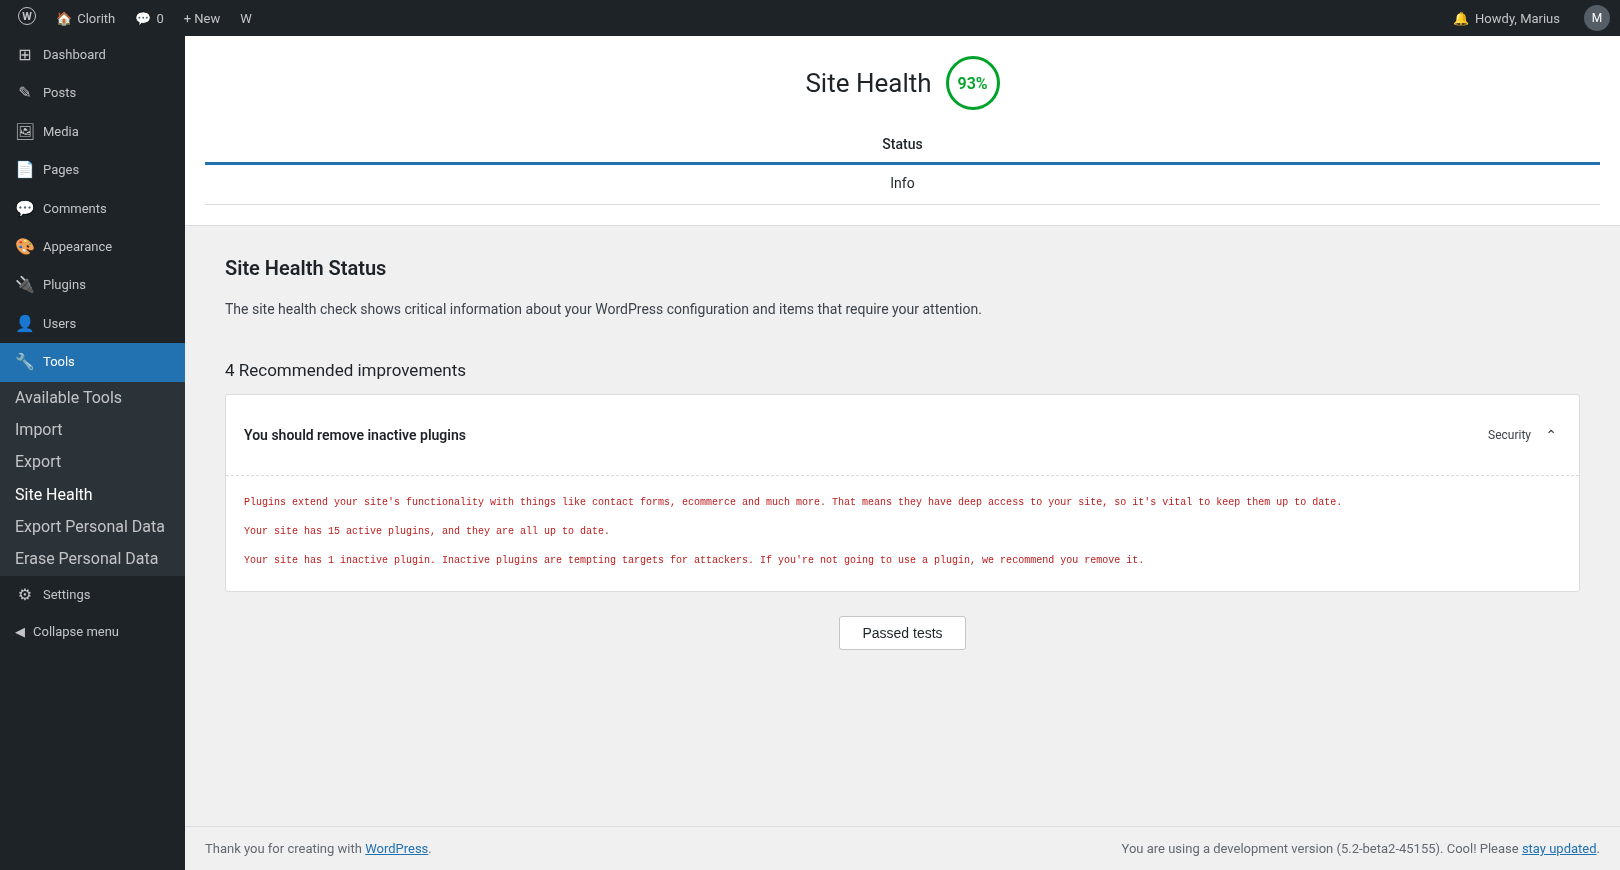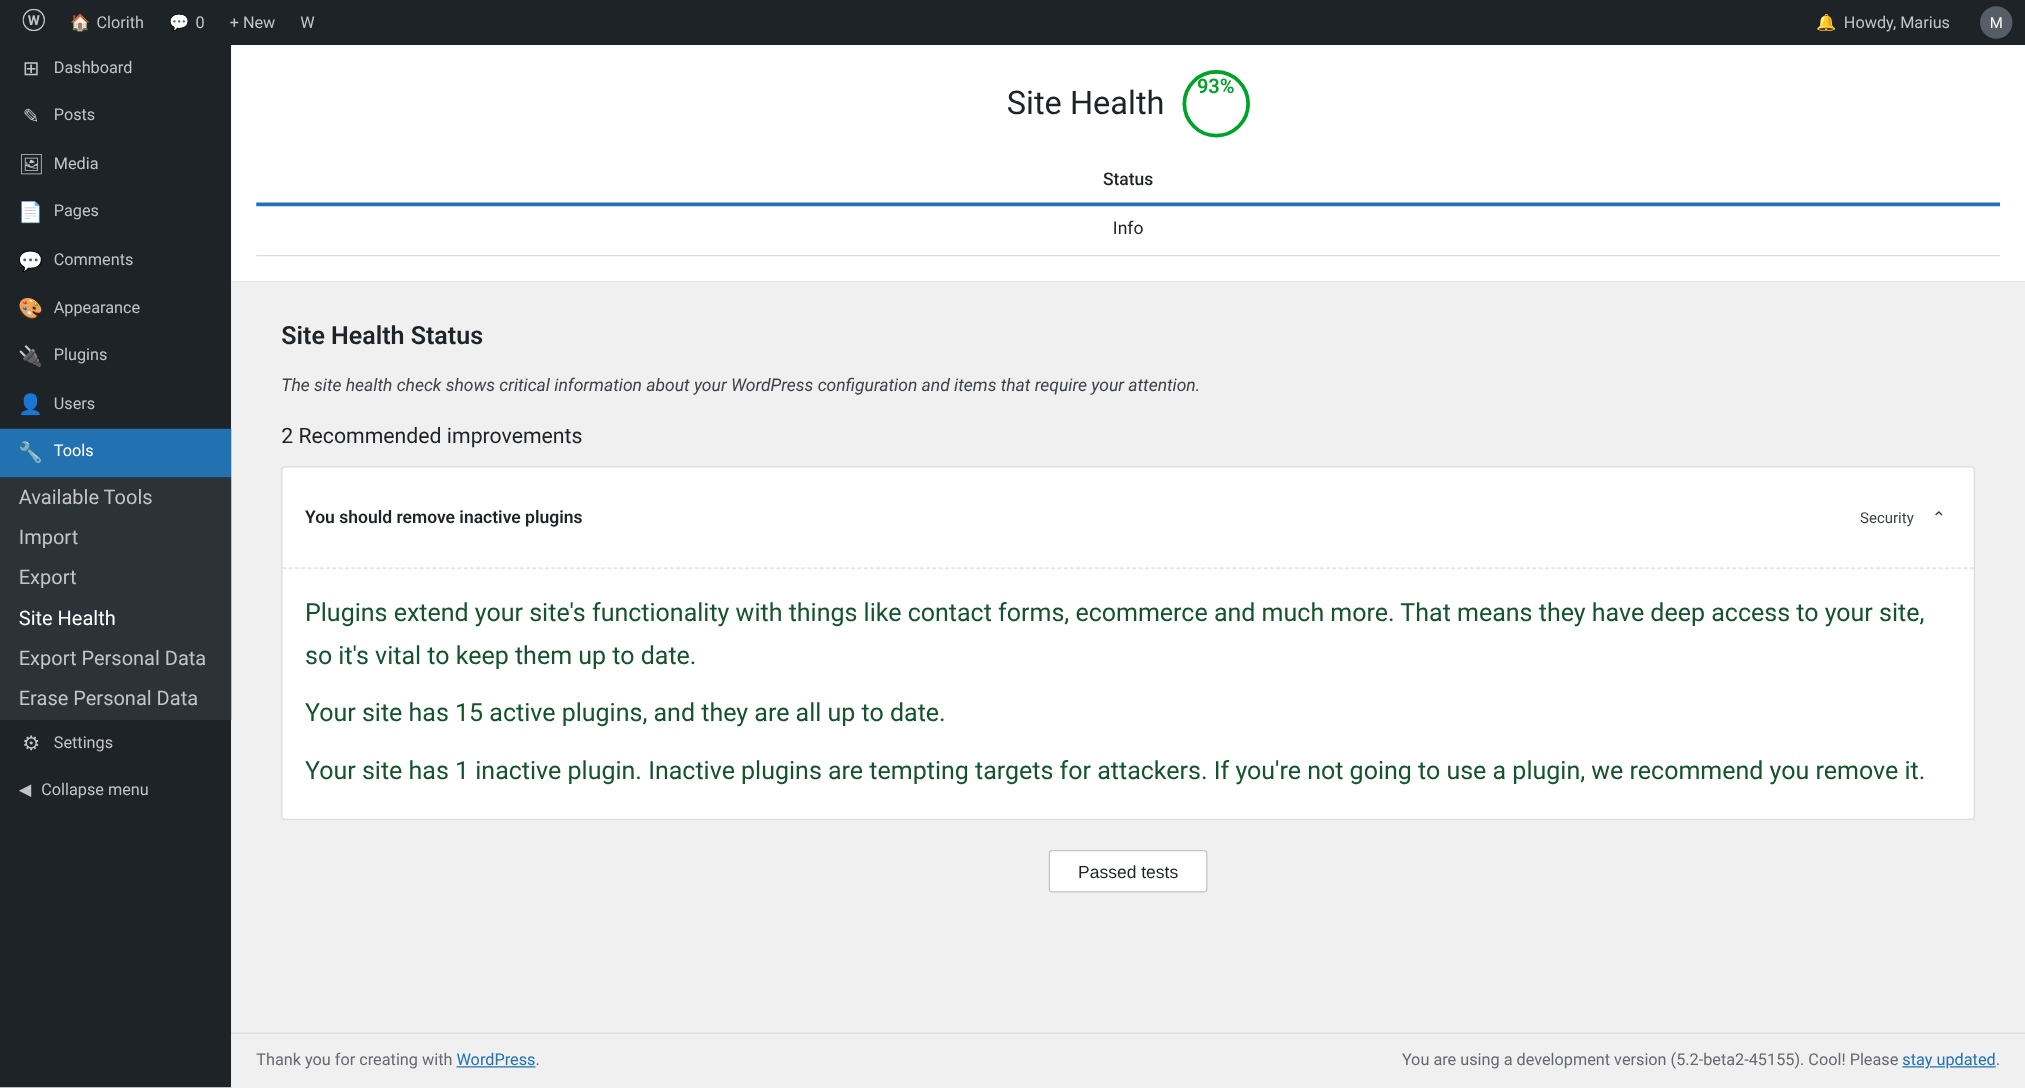--- a/index.html
+++ b/index.html
@@ -83,21 +83,21 @@
       font-size: 26px;
       font-weight: 400;
       color: #1d2327;
     }
     .health-score-circle {
       width: 54px;
       height: 54px;
       border-radius: 50%;
       border: 3px solid #00a32a;
       display: flex;
-      align-items: flex-start;
+      align-items: center;
       justify-content: center;
       font-size: 16px;
       font-weight: 600;
       color: #00a32a;
     }
     .site-health-tabs {
       display: flex;
       justify-content: center;
       gap: 0;
       border-bottom: 1px solid #dcdcde;
@@ -125,23 +125,22 @@
     }
     .site-health-status-title {
       font-size: 20px;
       font-weight: 600;
       color: #1d2327;
       margin-bottom: 18px;
     }
     .site-health-description {
       color: #3c434a;
       font-size: 14px;
-      margin-bottom: 19px;
+      margin-bottom: 40px;
       line-height: 1.6;
-      font-style: italic;
     }
     .improvements-title {
       font-size: 17px;
       font-weight: 400;
       color: #1d2327;
       margin-bottom: 14px;
     }
 
     
     .issue-card {
@@ -178,24 +177,25 @@
       display: flex;
       align-items: center;
       justify-content: center;
       color: #3c434a;
       font-size: 14px;
     }
     .issue-card-body {
       padding: 18px 18px 22px;
     }
     .issue-card-body p {
-      font-size: 20px;
-      color: #14532d;
+      font-size: 10px;
+      color: #b91c1c;
       line-height: 1.7;
       margin-bottom: 12px;
+      font-family: Liberation Mono, monospace;
     }
     .issue-card-body p:last-child { margin-bottom: 0; }
 
     
     .passed-tests-row {
       display: flex;
       justify-content: center;
       margin: 24px 0 30px;
     }
     .passed-tests-btn {
@@ -376,21 +376,21 @@
         </a>
         <a class="site-health-tab">
           <span>Info</span>
         </a>
       </div>
     </div>
 
     <div class="site-health-content">
       <h2 class="site-health-status-title">Site Health Status</h2>
       <p class="site-health-description">The site health check shows critical information about your WordPress configuration and items that require your attention.</p>
-      <h3 class="improvements-title">2 Recommended improvements</h3>
+      <h3 class="improvements-title">4 Recommended improvements</h3>
 
       <div class="issue-card">
         <div class="issue-card-header">
           <span class="issue-card-title">You should remove inactive plugins</span>
           <div class="issue-card-meta">
             <span class="issue-badge">Security</span>
             <div class="chevron-up">⌃</div>
           </div>
         </div>
         <div class="issue-card-body">

